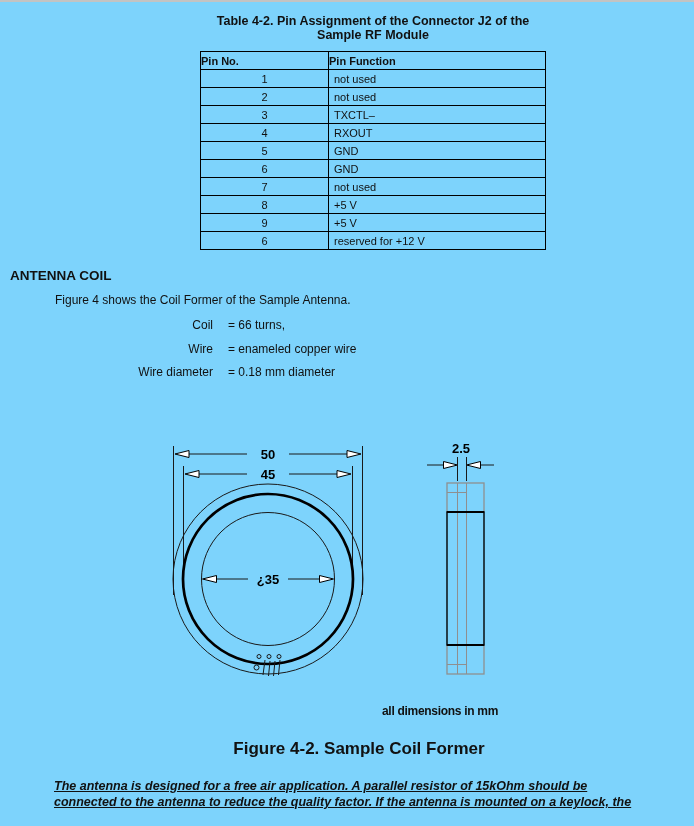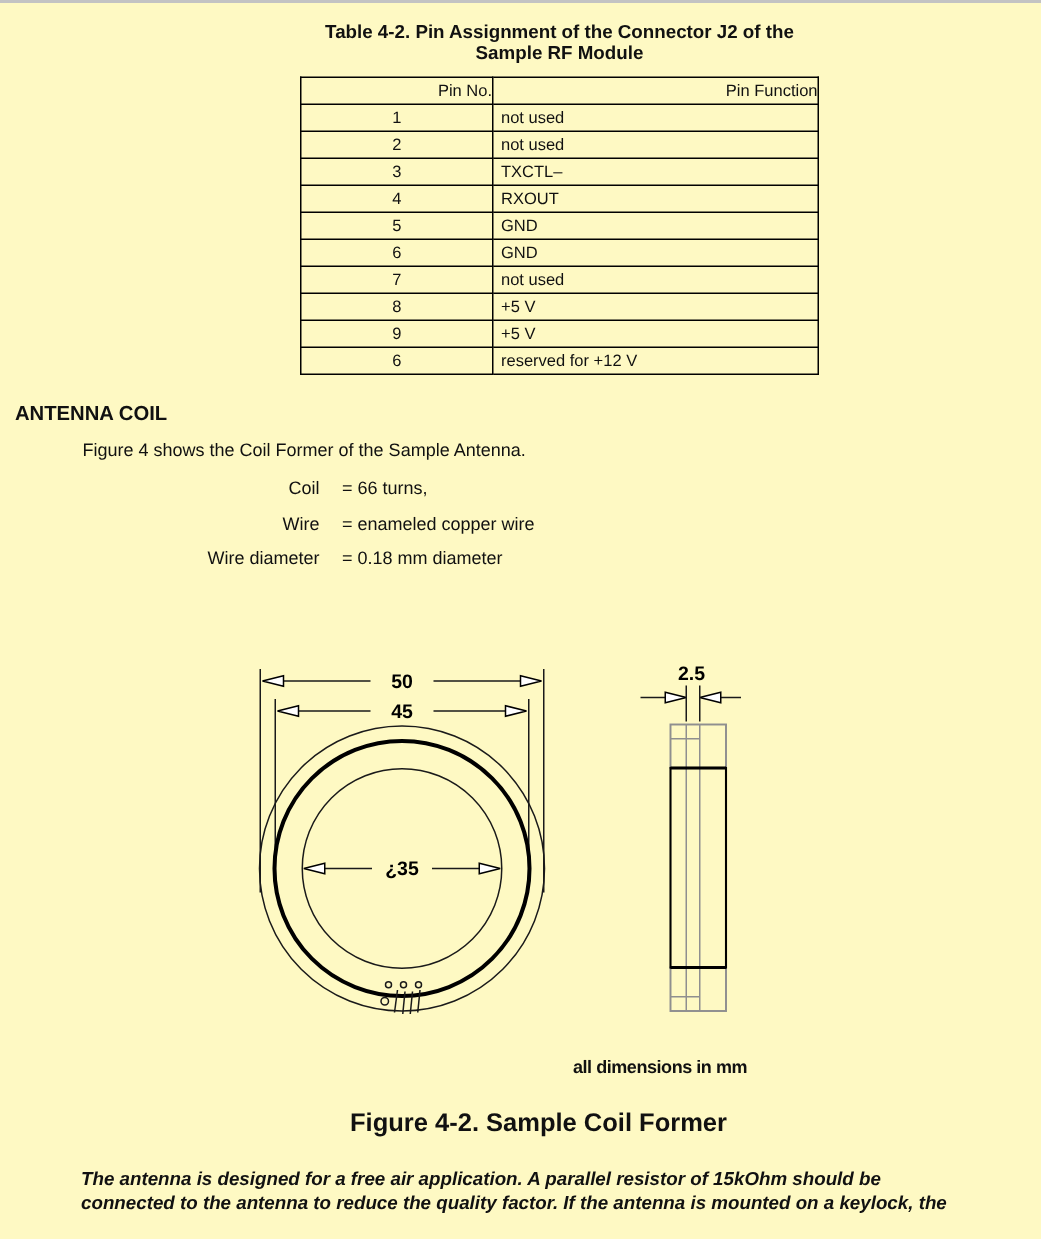--- a/index.html
+++ b/index.html
@@ -1,19 +1,19 @@
 <!DOCTYPE html>
 <html><head>
 <meta charset="utf-8">
 <style>
   html,body{margin:0;padding:0;background:#ffffff;}
   #page{
     position:relative;
     width:694px;height:826px;
-    background:#fef9c3;
+    background:#7dd3fc;
     font-family:"Liberation Sans",sans-serif;
     color:#111;
     overflow:hidden;
     border-top:2px solid #c3c3c3;
     box-sizing:border-box;
   }
   
   .tbl-title{
     position:absolute;left:160px;top:13px;width:426px;
     text-align:center;font-weight:bold;font-size:12.5px;line-height:13.5px;
@@ -23,21 +23,21 @@
     position:absolute;left:200px;top:49px;width:346px;height:194px;
     border-collapse:collapse;table-layout:fixed;
     font-size:11px;
   }
   table.pins col.c1{width:128px;}
   table.pins th,table.pins td{
     border:1px solid #000;
     padding:0 0 0 5px;height:17px;
     vertical-align:middle;
   }
-  table.pins th{font-weight:normal;text-align:right;padding:0;margin-left:20px;}
+  table.pins th{font-weight:bold;text-align:left;padding:0;margin-left:20px;}
   table.pins td.pin-no{text-align:center;padding:0;}
   
   .sec-heading{
     position:absolute;left:10px;top:266px;
     font-weight:bold;font-size:13.5px;
   }
   .sec-intro{
     position:absolute;left:55px;top:291px;
     font-size:12px;
   }
@@ -64,21 +64,21 @@
     position:absolute;left:382px;top:702px;
     font-weight:bold;font-size:12px;letter-spacing:-0.3px;
   }
   .fig-caption{
     position:absolute;left:59px;top:737px;width:600px;text-align:center;
     font-weight:bold;font-size:17px;
   }
   
   .note{
     position:absolute;left:54px;top:776px;width:630px;
-    font-weight:bold;font-style:italic;font-size:12.5px;line-height:16px;
+    font-weight:bold;font-style:italic;font-size:12.5px;line-height:16px;text-decoration:underline;
   }
 </style>
 </head>
 <body>
 
 <div id="page">
 
   <div class="tbl-title">
     <div>Table 4-2. Pin Assignment of the Connector J2 of the</div>
     <div>Sample RF Module</div>

